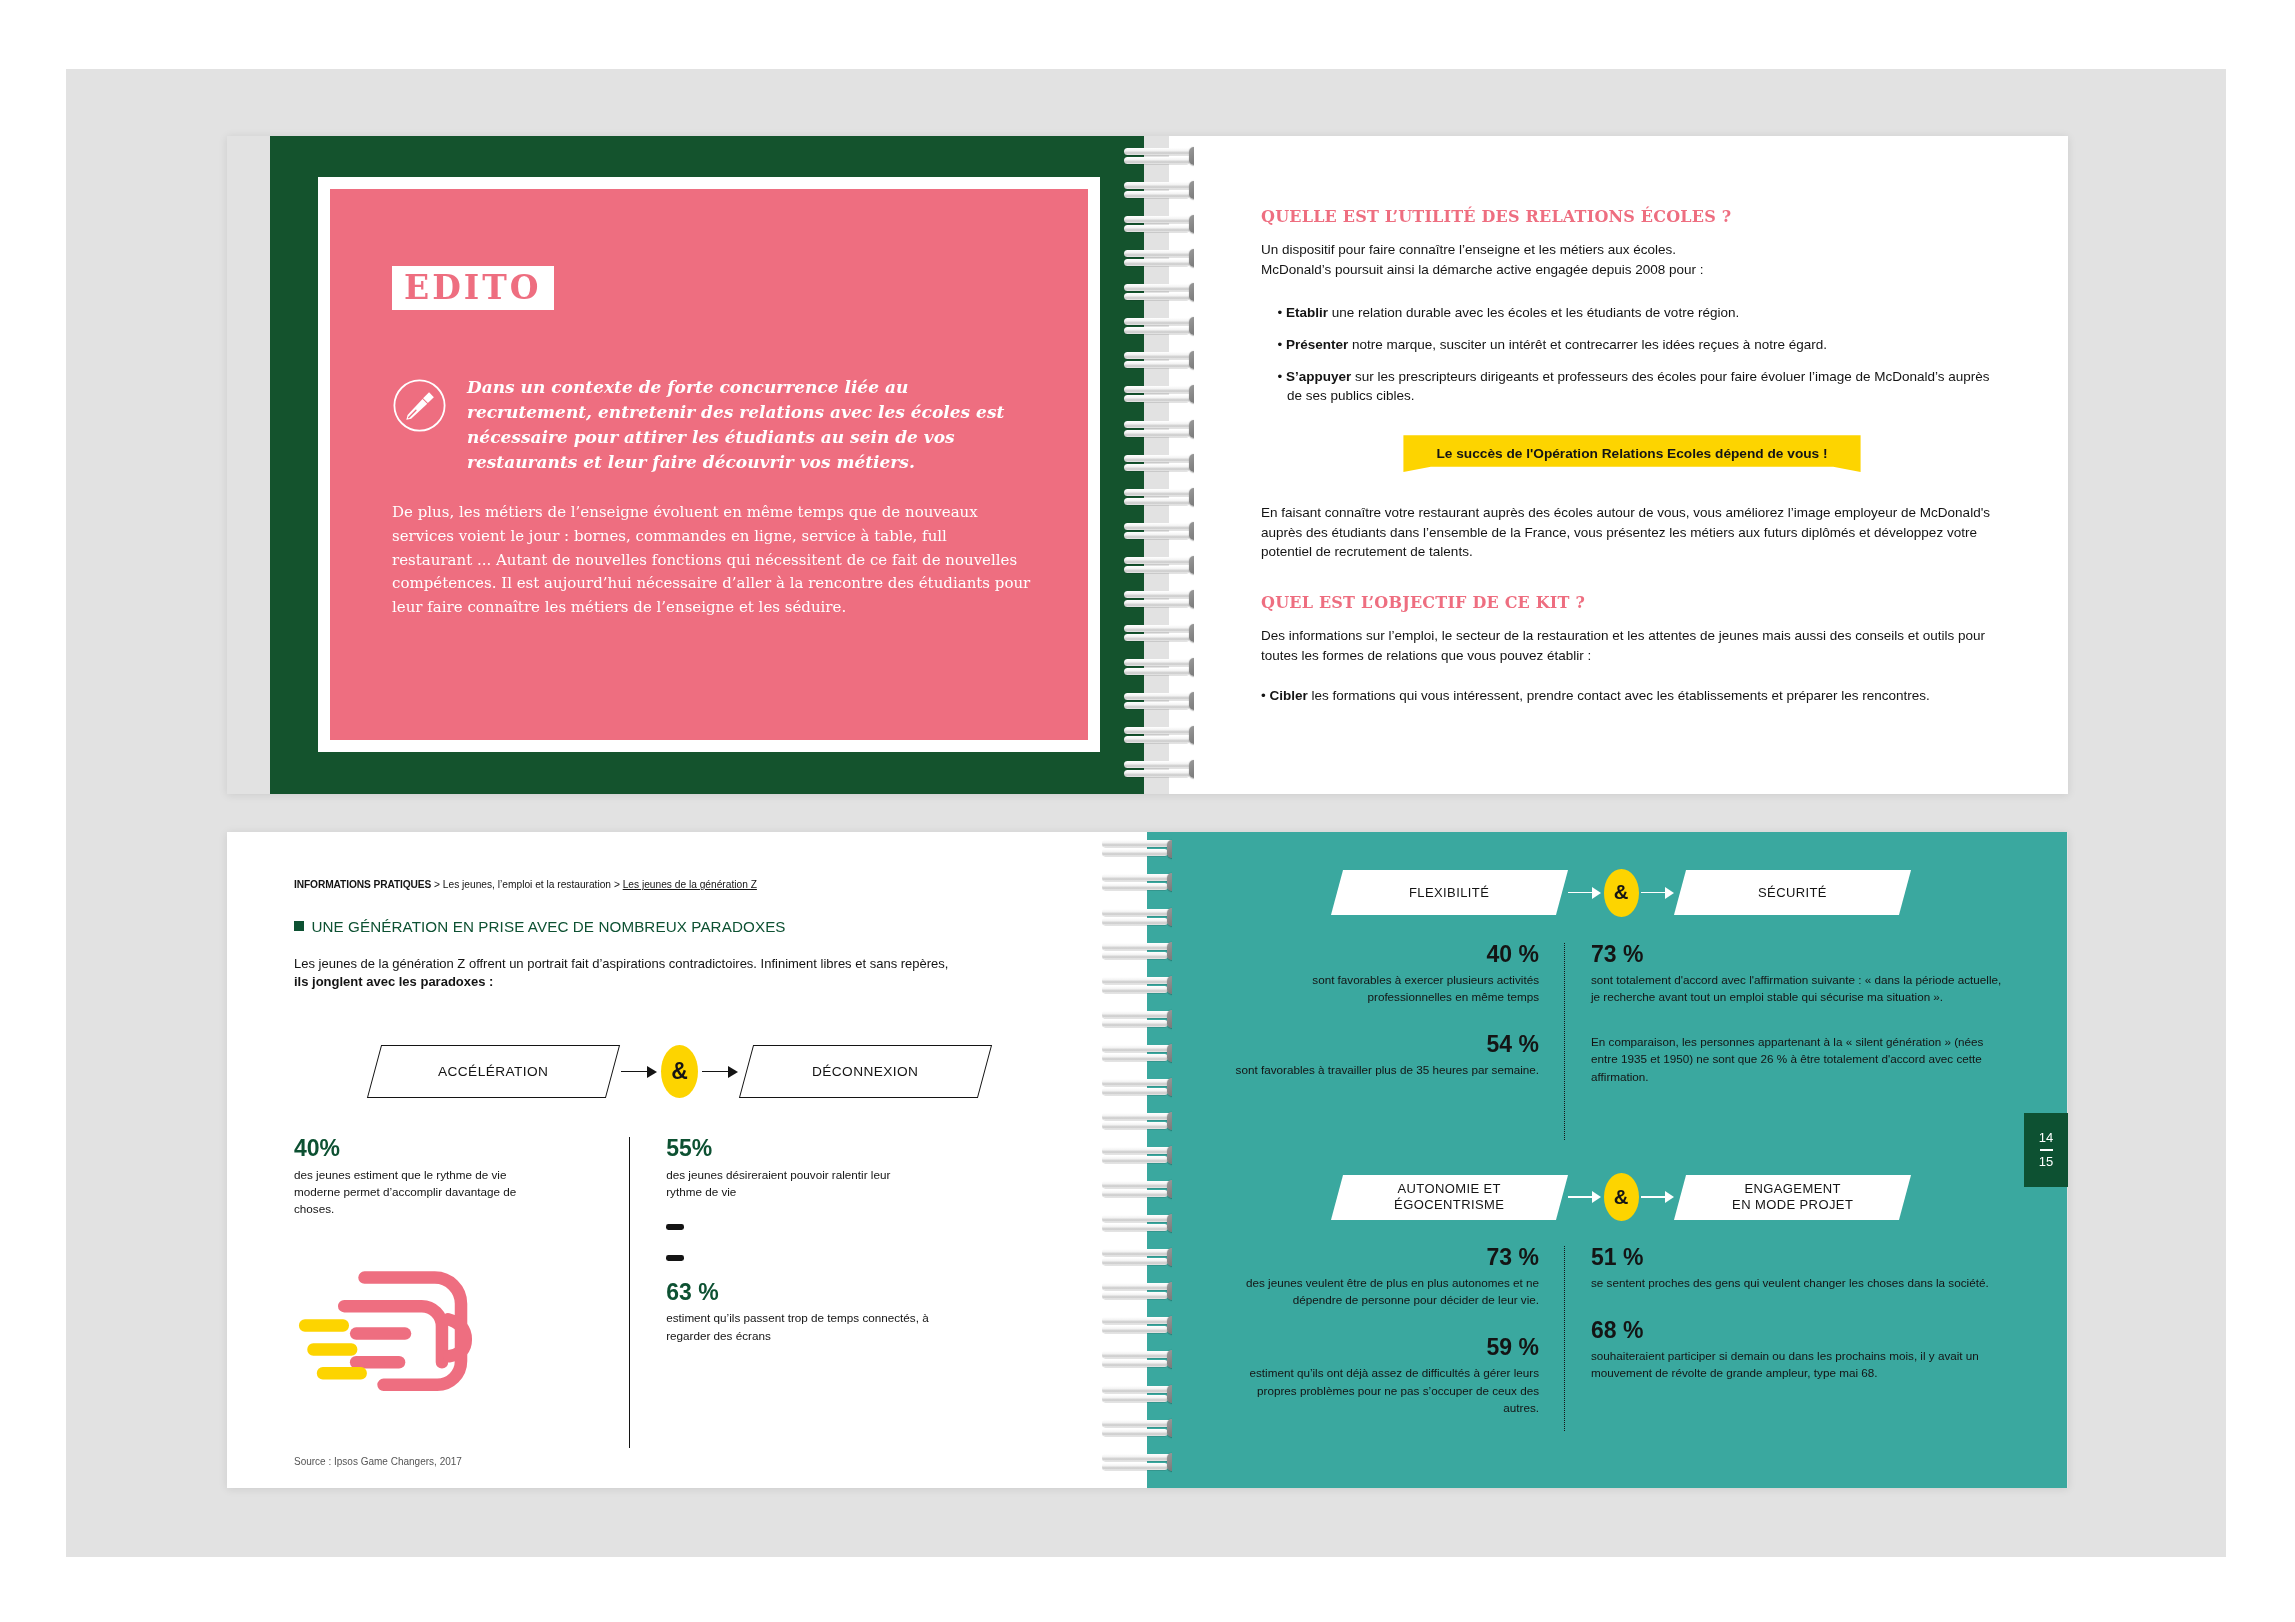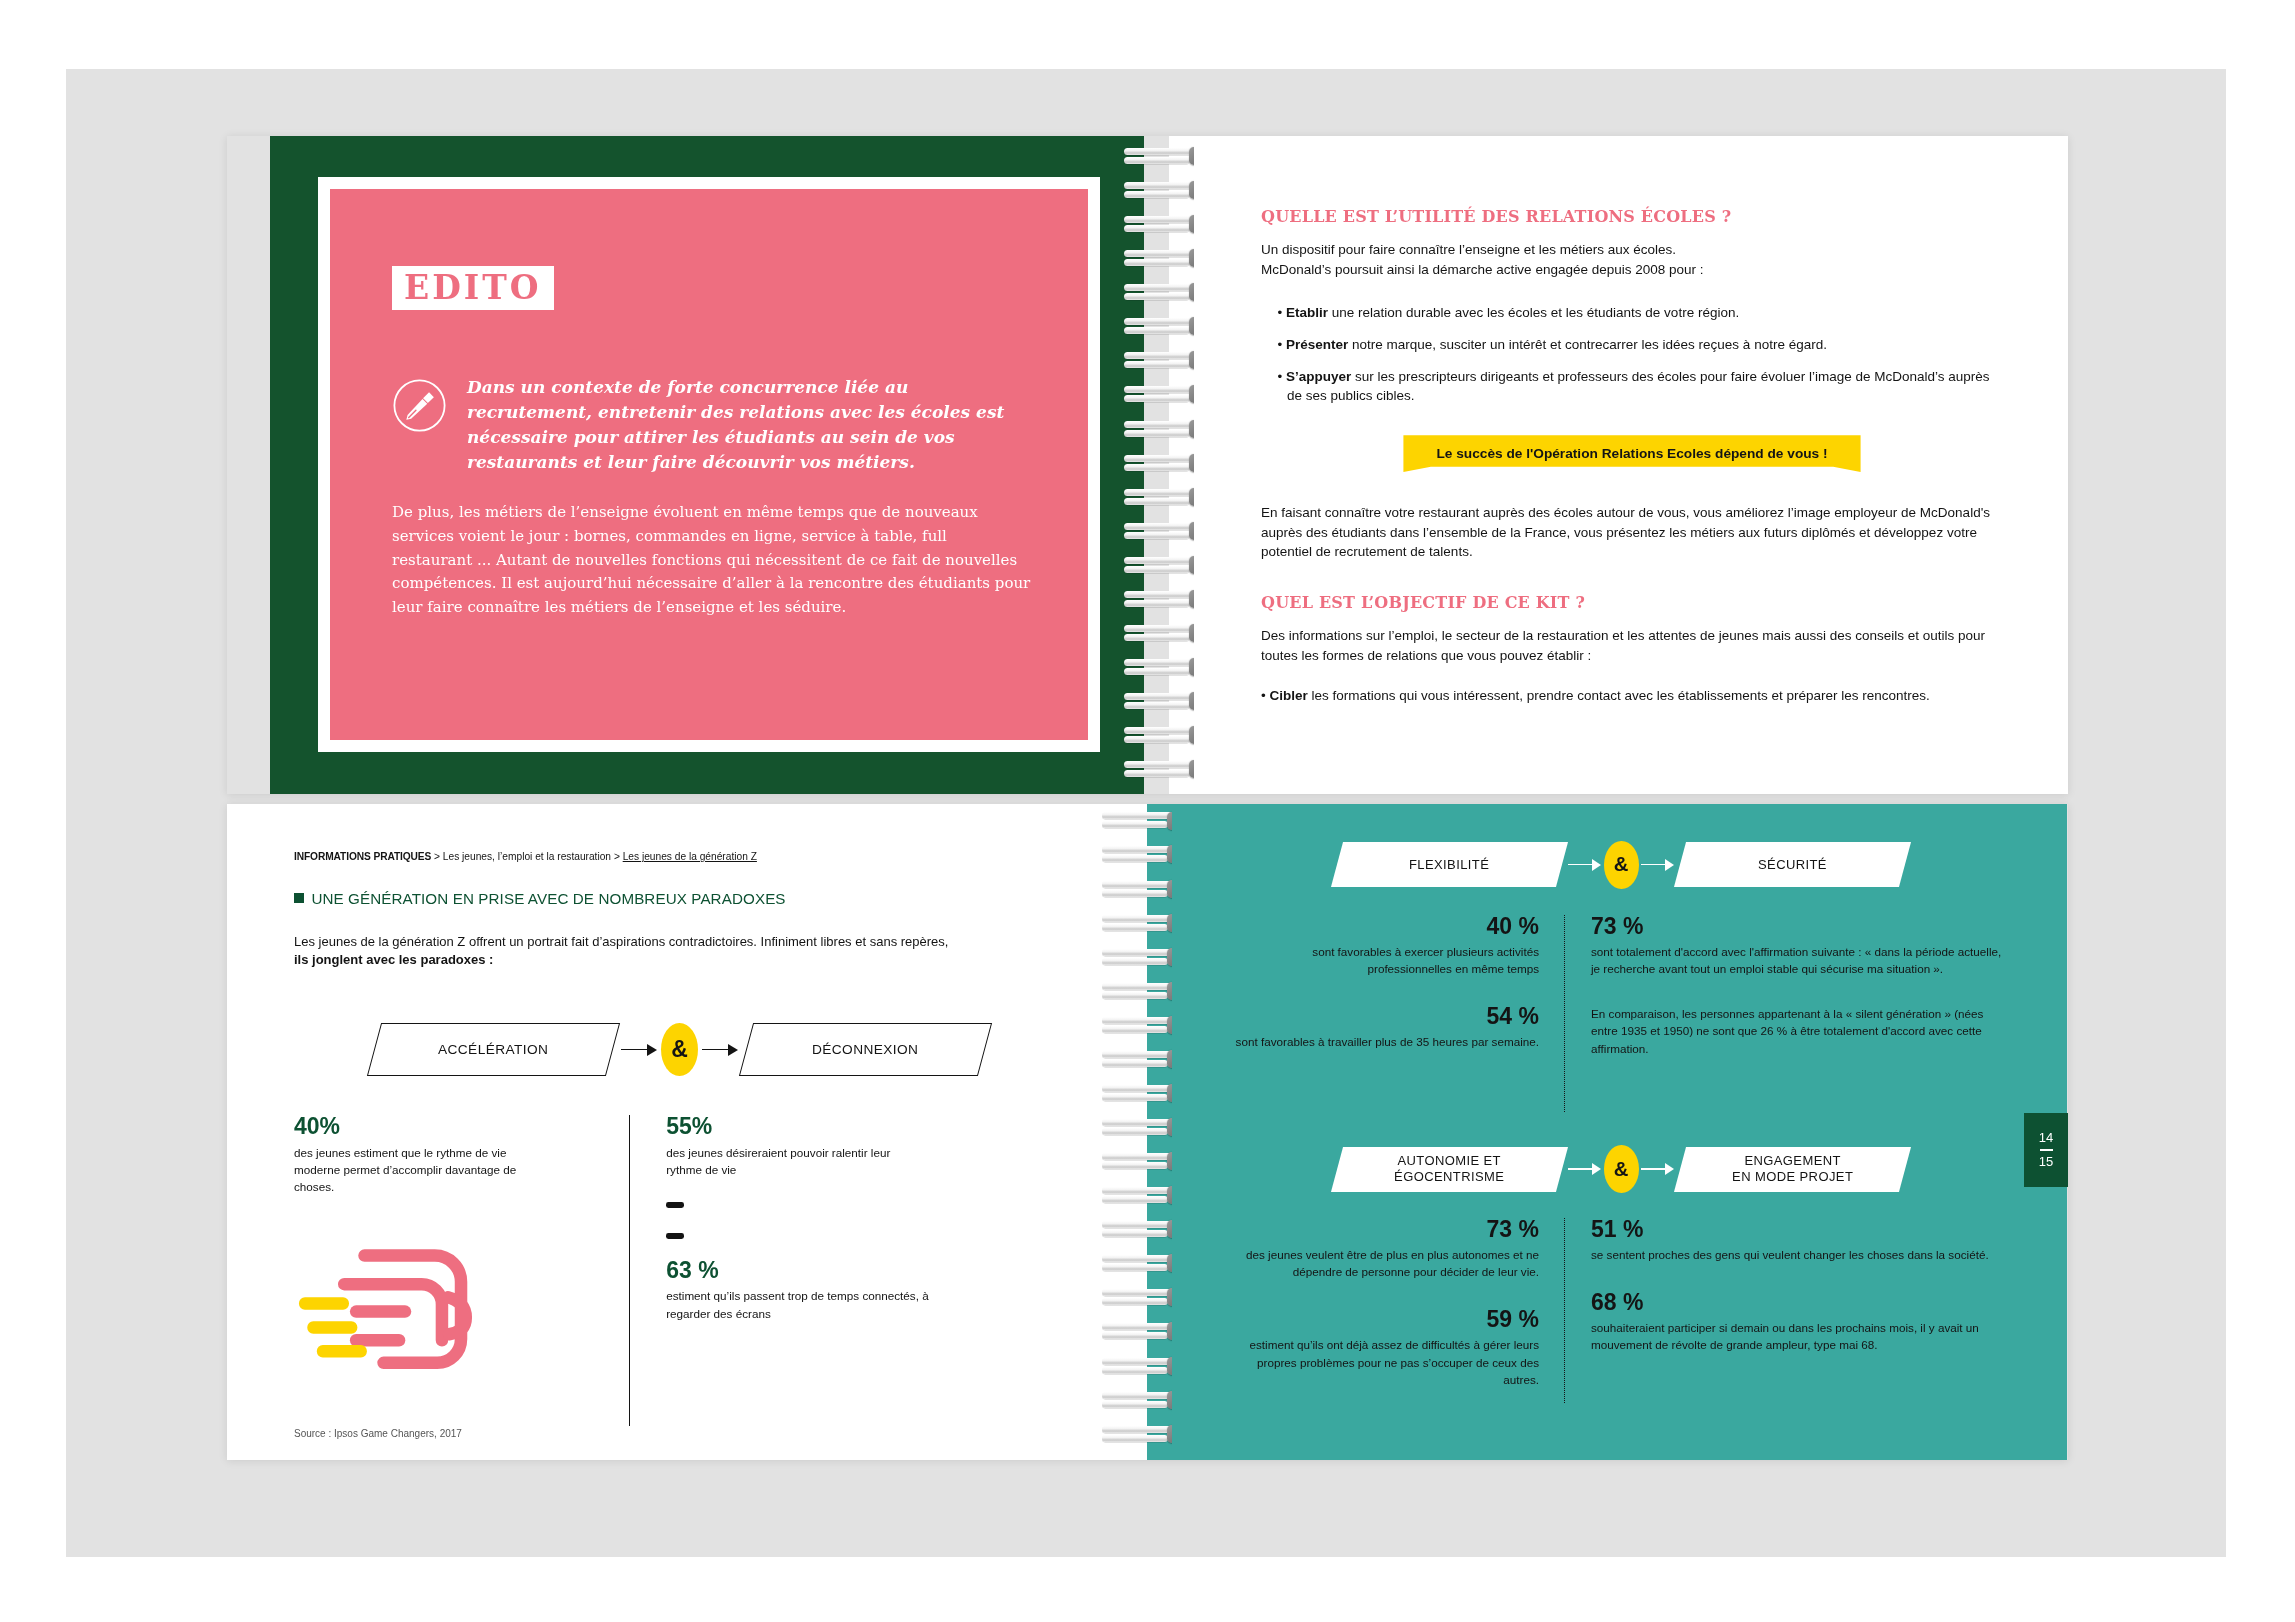--- a/index.html
+++ b/index.html
@@ -6,21 +6,21 @@
   body{width:2295px;height:1623px;position:relative;overflow:hidden;
        font-family:"Liberation Sans", sans-serif;}
 
   
   .canvas{position:absolute;inset:0;background:#ffffff;}
   .grey-panel{position:absolute;left:66px;top:69px;width:2160px;height:1488px;background:#e2e2e2;}
 
   
   .spread{position:absolute;display:flex;box-shadow:0 1.2px 8.4px rgba(0,0,0,.10);}
   .spread-top{left:227px;top:136px;width:1841px;height:658px;}
-  .spread-bot{left:227px;top:804px;width:1841px;height:656px;}
+  .spread-bot{left:227px;top:832px;width:1841px;height:656px;}
 
   .page{position:relative;height:100%;overflow:hidden;}
   .page-left{width:895px;}
   .page-right{width:895px;}
 
   .pink{background:#14532d;margin-left:43px;}
   .white{background:#ffffff;}
   .teal{background:#3aa89f;}
 
   
@@ -64,21 +64,21 @@
   .banner-wrap{display:flex;justify-content:center;margin:30px 0 31px 0;}
   .banner{background:#fdd400;color:#141414;font-weight:bold;font-size:13.7px;
       padding:10.2px 33px 11.4px 33px;position:relative;
       clip-path:polygon(0 0,100% 0,100% 100%,94% 86%,6% 86%,0 100%);}
 
   
   .blp{position:absolute;left:67px;top:47px;right:57px;bottom:24px;}
   .crumb{font-size:10.2px;color:#141414;margin:0 0 27.5px 0;}
   .crumb .strong{font-weight:bold;letter-spacing:-0.1px;}
   .crumb .ul{text-decoration:underline;}
-  .sec-title{color:#0d5132;font-size:15.2px;letter-spacing:0.1px;margin:0 0 26px 0;
+  .sec-title{color:#0d5132;font-size:15.2px;letter-spacing:0.1px;margin:0 0 20px 0;
       display:flex;align-items:center;}
   .sq{display:inline-block;width:10.2px;height:10.2px;background:#0d5132;margin-right:7.2px;}
   .lead{color:#141414;font-size:13px;line-height:1.45;margin:0;}
   .lead b{font-weight:bold;}
 
   
   .pdx{position:relative;display:flex;align-items:center;justify-content:center;}
   .plg{position:relative;display:flex;align-items:center;justify-content:center;
       text-align:center;box-sizing:border-box;}
   .plg.outline{border:1.8px solid #141414;background:#ffffff;color:#141414;

